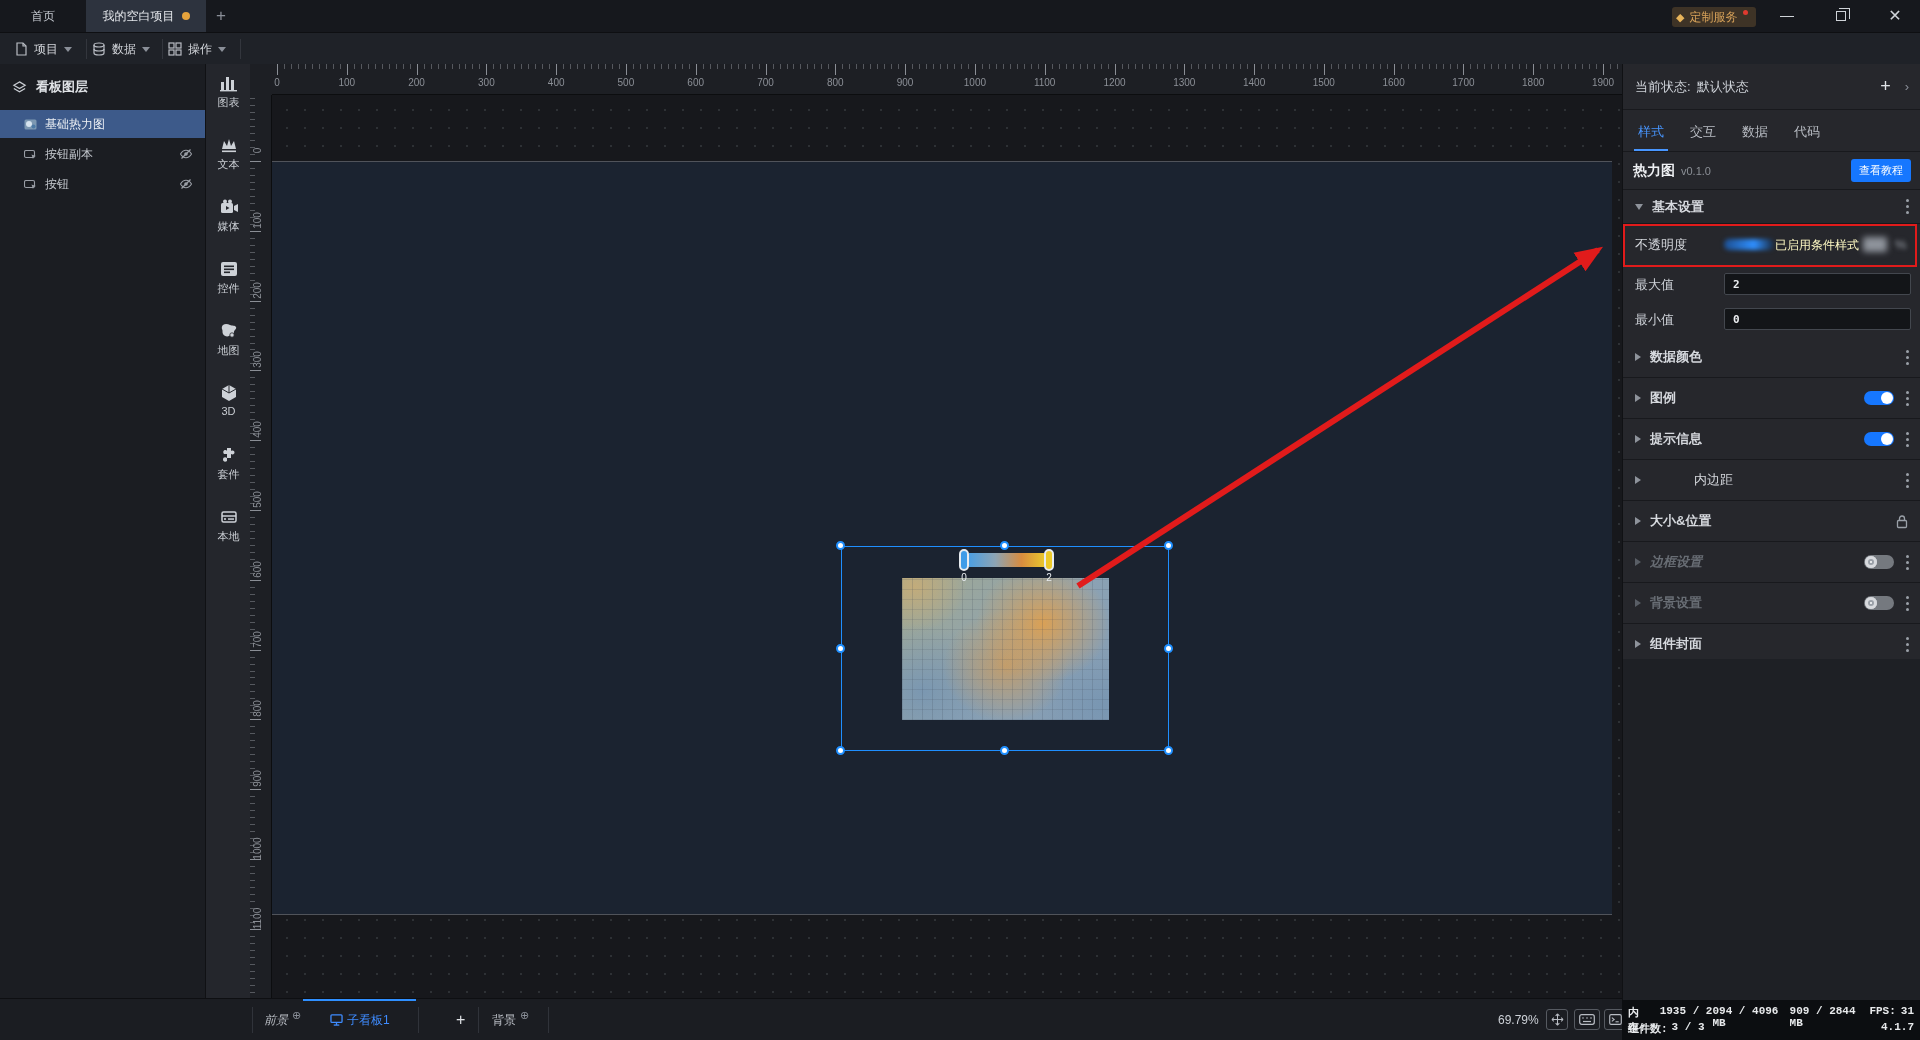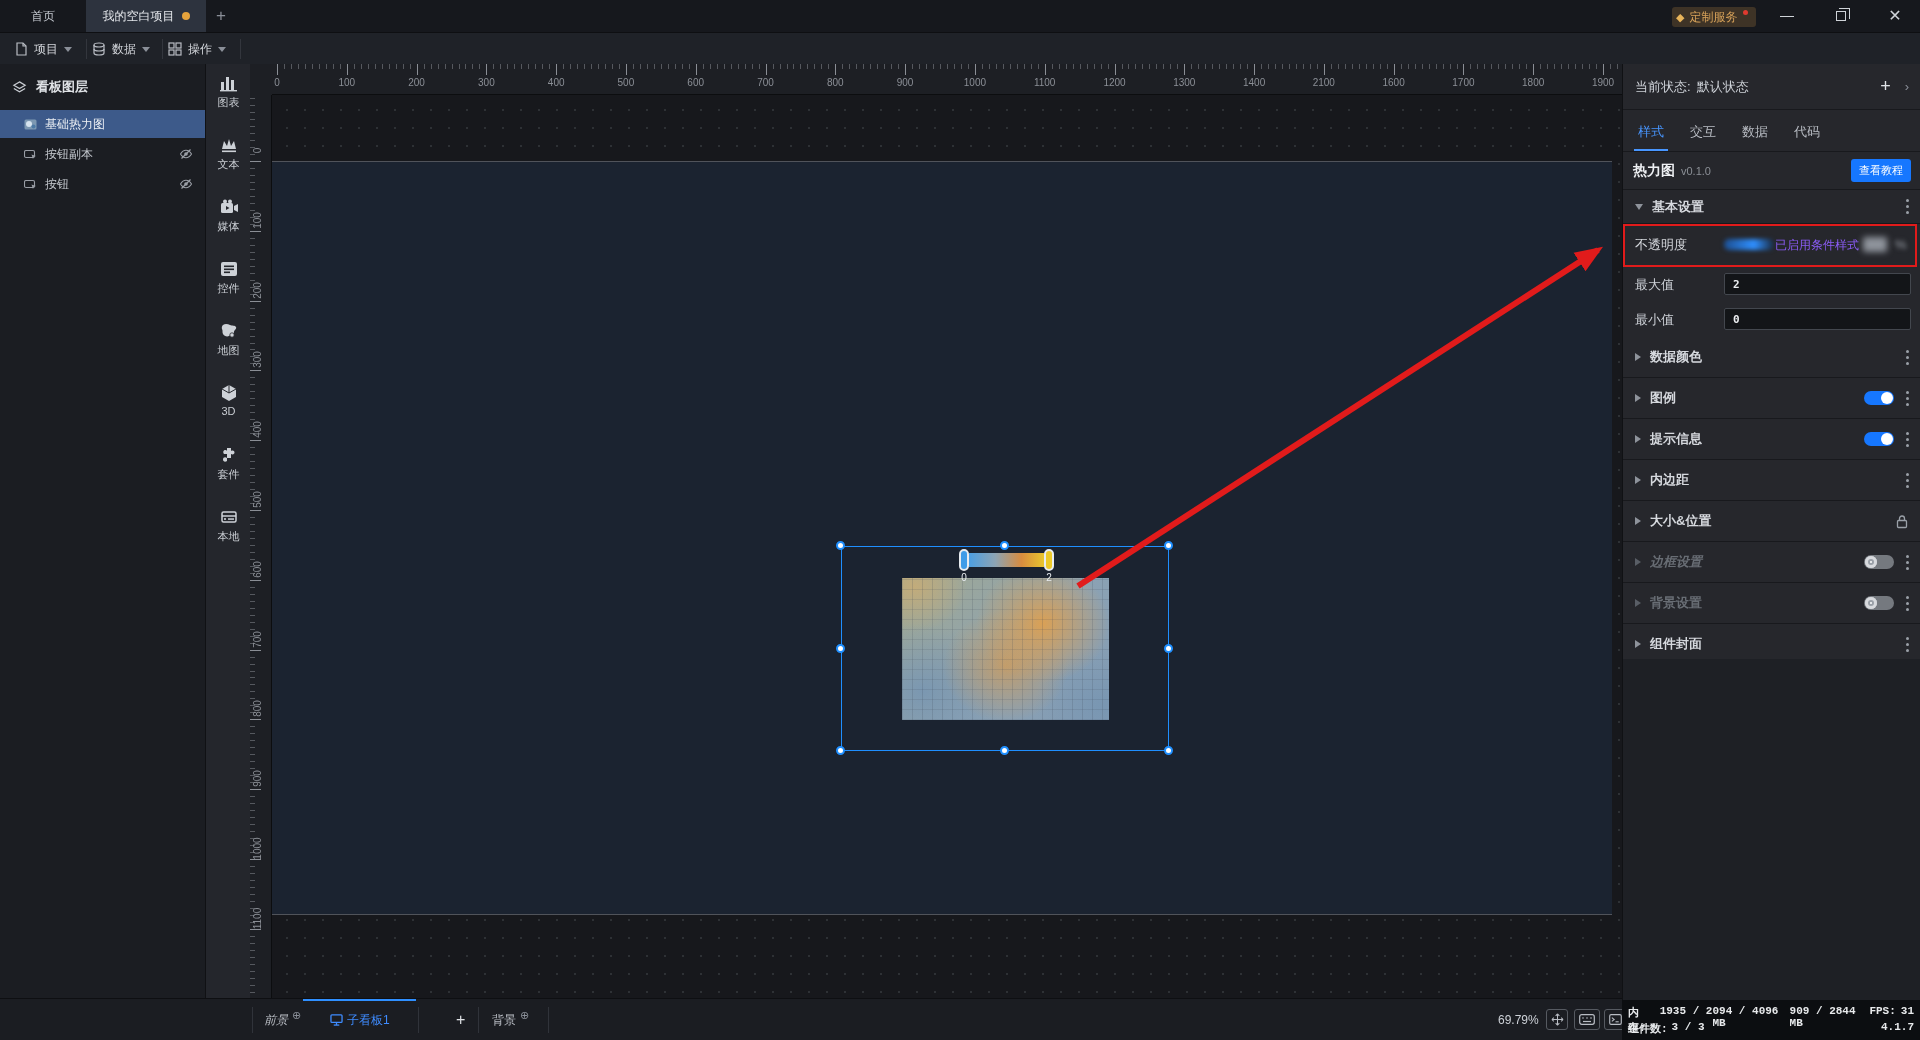--- a/index.html
+++ b/index.html
@@ -92,21 +92,21 @@
   .toggle { width:30px; height:14px; border-radius:7px; position:relative; }
   .toggle.on { background:#1677ff; } .toggle.off { background:#75797f; }
   .toggle .knob { position:absolute; top:1px; width:12px; height:12px; background:#fff; border-radius:50%; }
   .toggle.on .knob { right:1px; } .toggle.off .knob { left:1px; box-shadow:inset 0 0 0 3px #d8dade, inset 0 0 0 5px #9aa0a8; }
   .field-row { padding:0 12px; color:#ced2d8; font-size:13px; }
   .field-input { position:absolute; left:101px; width:187px; height:22px; background:#131518; border:1px solid #43474e; border-radius:2px;
     color:#eceef1; font-family:"DejaVu Sans Mono",monospace; font-weight:bold; font-size:11px; display:flex; align-items:center; padding-left:8px; }
   #opacity-row { top:160px; height:42px; padding:0 12px; color:#d4d7dc; font-size:13px; }
   #opacity-slider { position:absolute; left:101px; top:15px; width:50px; height:11px; border-radius:5px;
     background:linear-gradient(90deg,#1d4e8f,#2f8fff 60%,#1a2a40); filter:blur(2px); }
-  #opacity-badge { position:absolute; left:152px; top:13px; color:#8b5cf6; font-size:12px; }
+  #opacity-badge { position:absolute; left:152px; top:13px; color:#fef9c3; font-size:12px; }
   #opacity-valuebox { position:absolute; left:240px; top:13px; width:24px; height:15px; background:#8e939b; border-radius:2px; filter:blur(3px); }
   #opacity-unit { position:absolute; left:272px; top:13px; color:#9aa0a8; filter:blur(2px); }
   #redbox { position:absolute; left:0; top:160px; width:294px; height:43px; border:2px solid #e11b1b; }
   #insp-empty { position:absolute; left:0; top:595px; width:298px; height:381px; background:#1e2025; }
   
   #bottombar { position:absolute; left:0; top:998px; width:1622px; height:42px; background:#1b1d22; border-top:1px solid #0e0f12; }
   .bb-div { position:absolute; top:8px; width:1px; height:26px; background:#30333a; }
   .bb-item { position:absolute; top:0; height:42px; display:flex; align-items:center; gap:4px; color:#b9bdc4; }
   .oplus { font-size:11px; color:#8a8f98; margin-top:-10px; }
   #board-tab { color:#3f8cff; }
@@ -541,21 +541,21 @@
       <div class="hlabel" style="left: 353.9px;">500</div>
       <div class="hlabel" style="left: 423.7px;">600</div>
       <div class="hlabel" style="left: 493.5px;">700</div>
       <div class="hlabel" style="left: 563.3px;">800</div>
       <div class="hlabel" style="left: 633.1px;">900</div>
       <div class="hlabel" style="left: 702.9px;">1000</div>
       <div class="hlabel" style="left: 772.7px;">1100</div>
       <div class="hlabel" style="left: 842.5px;">1200</div>
       <div class="hlabel" style="left: 912.3px;">1300</div>
       <div class="hlabel" style="left: 982.1px;">1400</div>
-      <div class="hlabel" style="left: 1051.8px;">2100</div>
+      <div class="hlabel" style="left: 1051.8px;">1500</div>
       <div class="hlabel" style="left: 1121.6px;">1600</div>
       <div class="hlabel" style="left: 1191.4px;">1700</div>
       <div class="hlabel" style="left: 1261.2px;">1800</div>
       <div class="hlabel" style="left: 1331px;">1900</div>
     </div>
   <div id="vruler">
       <div class="vtick" style="top: 3.2px; width: 5px;"></div>
       <div class="vtick" style="top: 10.2px; width: 5px;"></div>
       <div class="vtick" style="top: 17.1px; width: 5px;"></div>
       <div class="vtick" style="top: 24.1px; width: 5px;"></div>
@@ -803,21 +803,21 @@
           </div>
           <div class="dots3">
             <i></i>
             <i></i>
             <i></i>
           </div>
         </div>
       </div>
       <div class="insp-row sec-row" style="top: 396px; height: 41px;">
         <div class="tri"></div>
-        <div style="position: static; font-weight: bold;">内边距</div>
+        <div style="position: static; font-weight: normal; margin-left: 44px;">内边距</div>
         <div style="position: static; margin-left: auto; display: flex; align-items: center; gap: 12px;">
           <div class="dots3">
             <i></i>
             <i></i>
             <i></i>
           </div>
         </div>
       </div>
       <div class="insp-row sec-row" style="top: 437px; height: 41px;">
         <div class="tri"></div>

